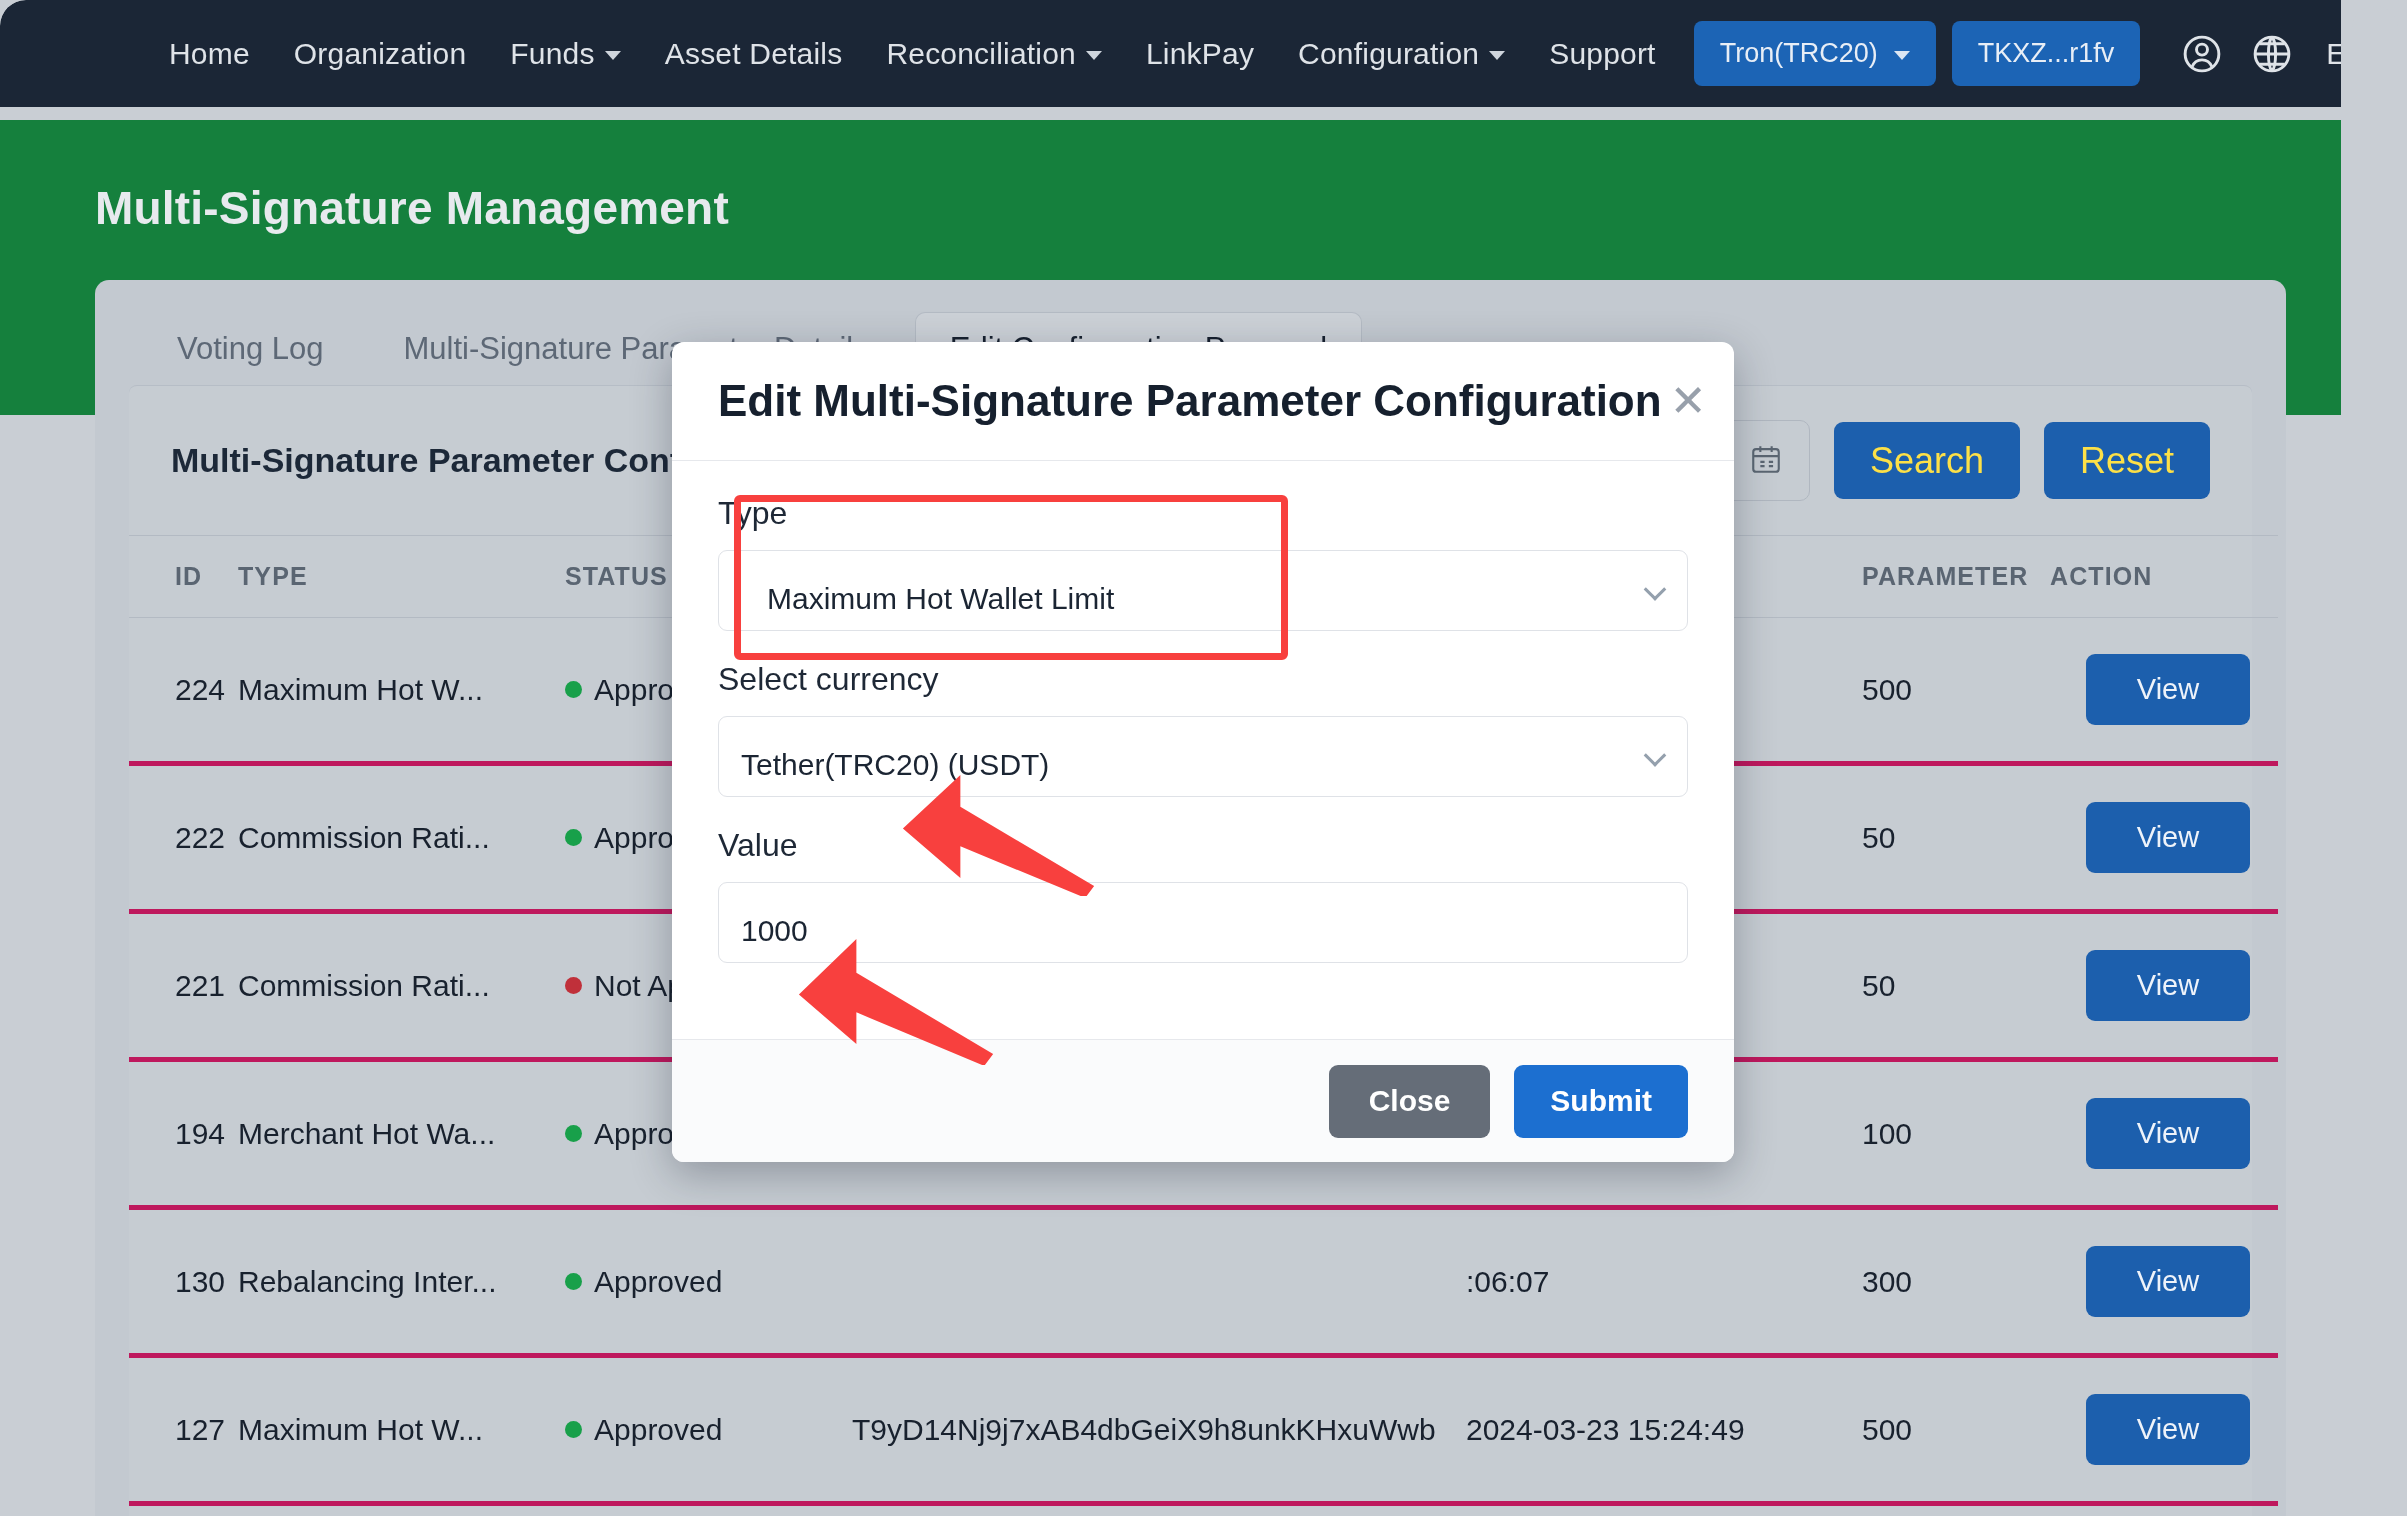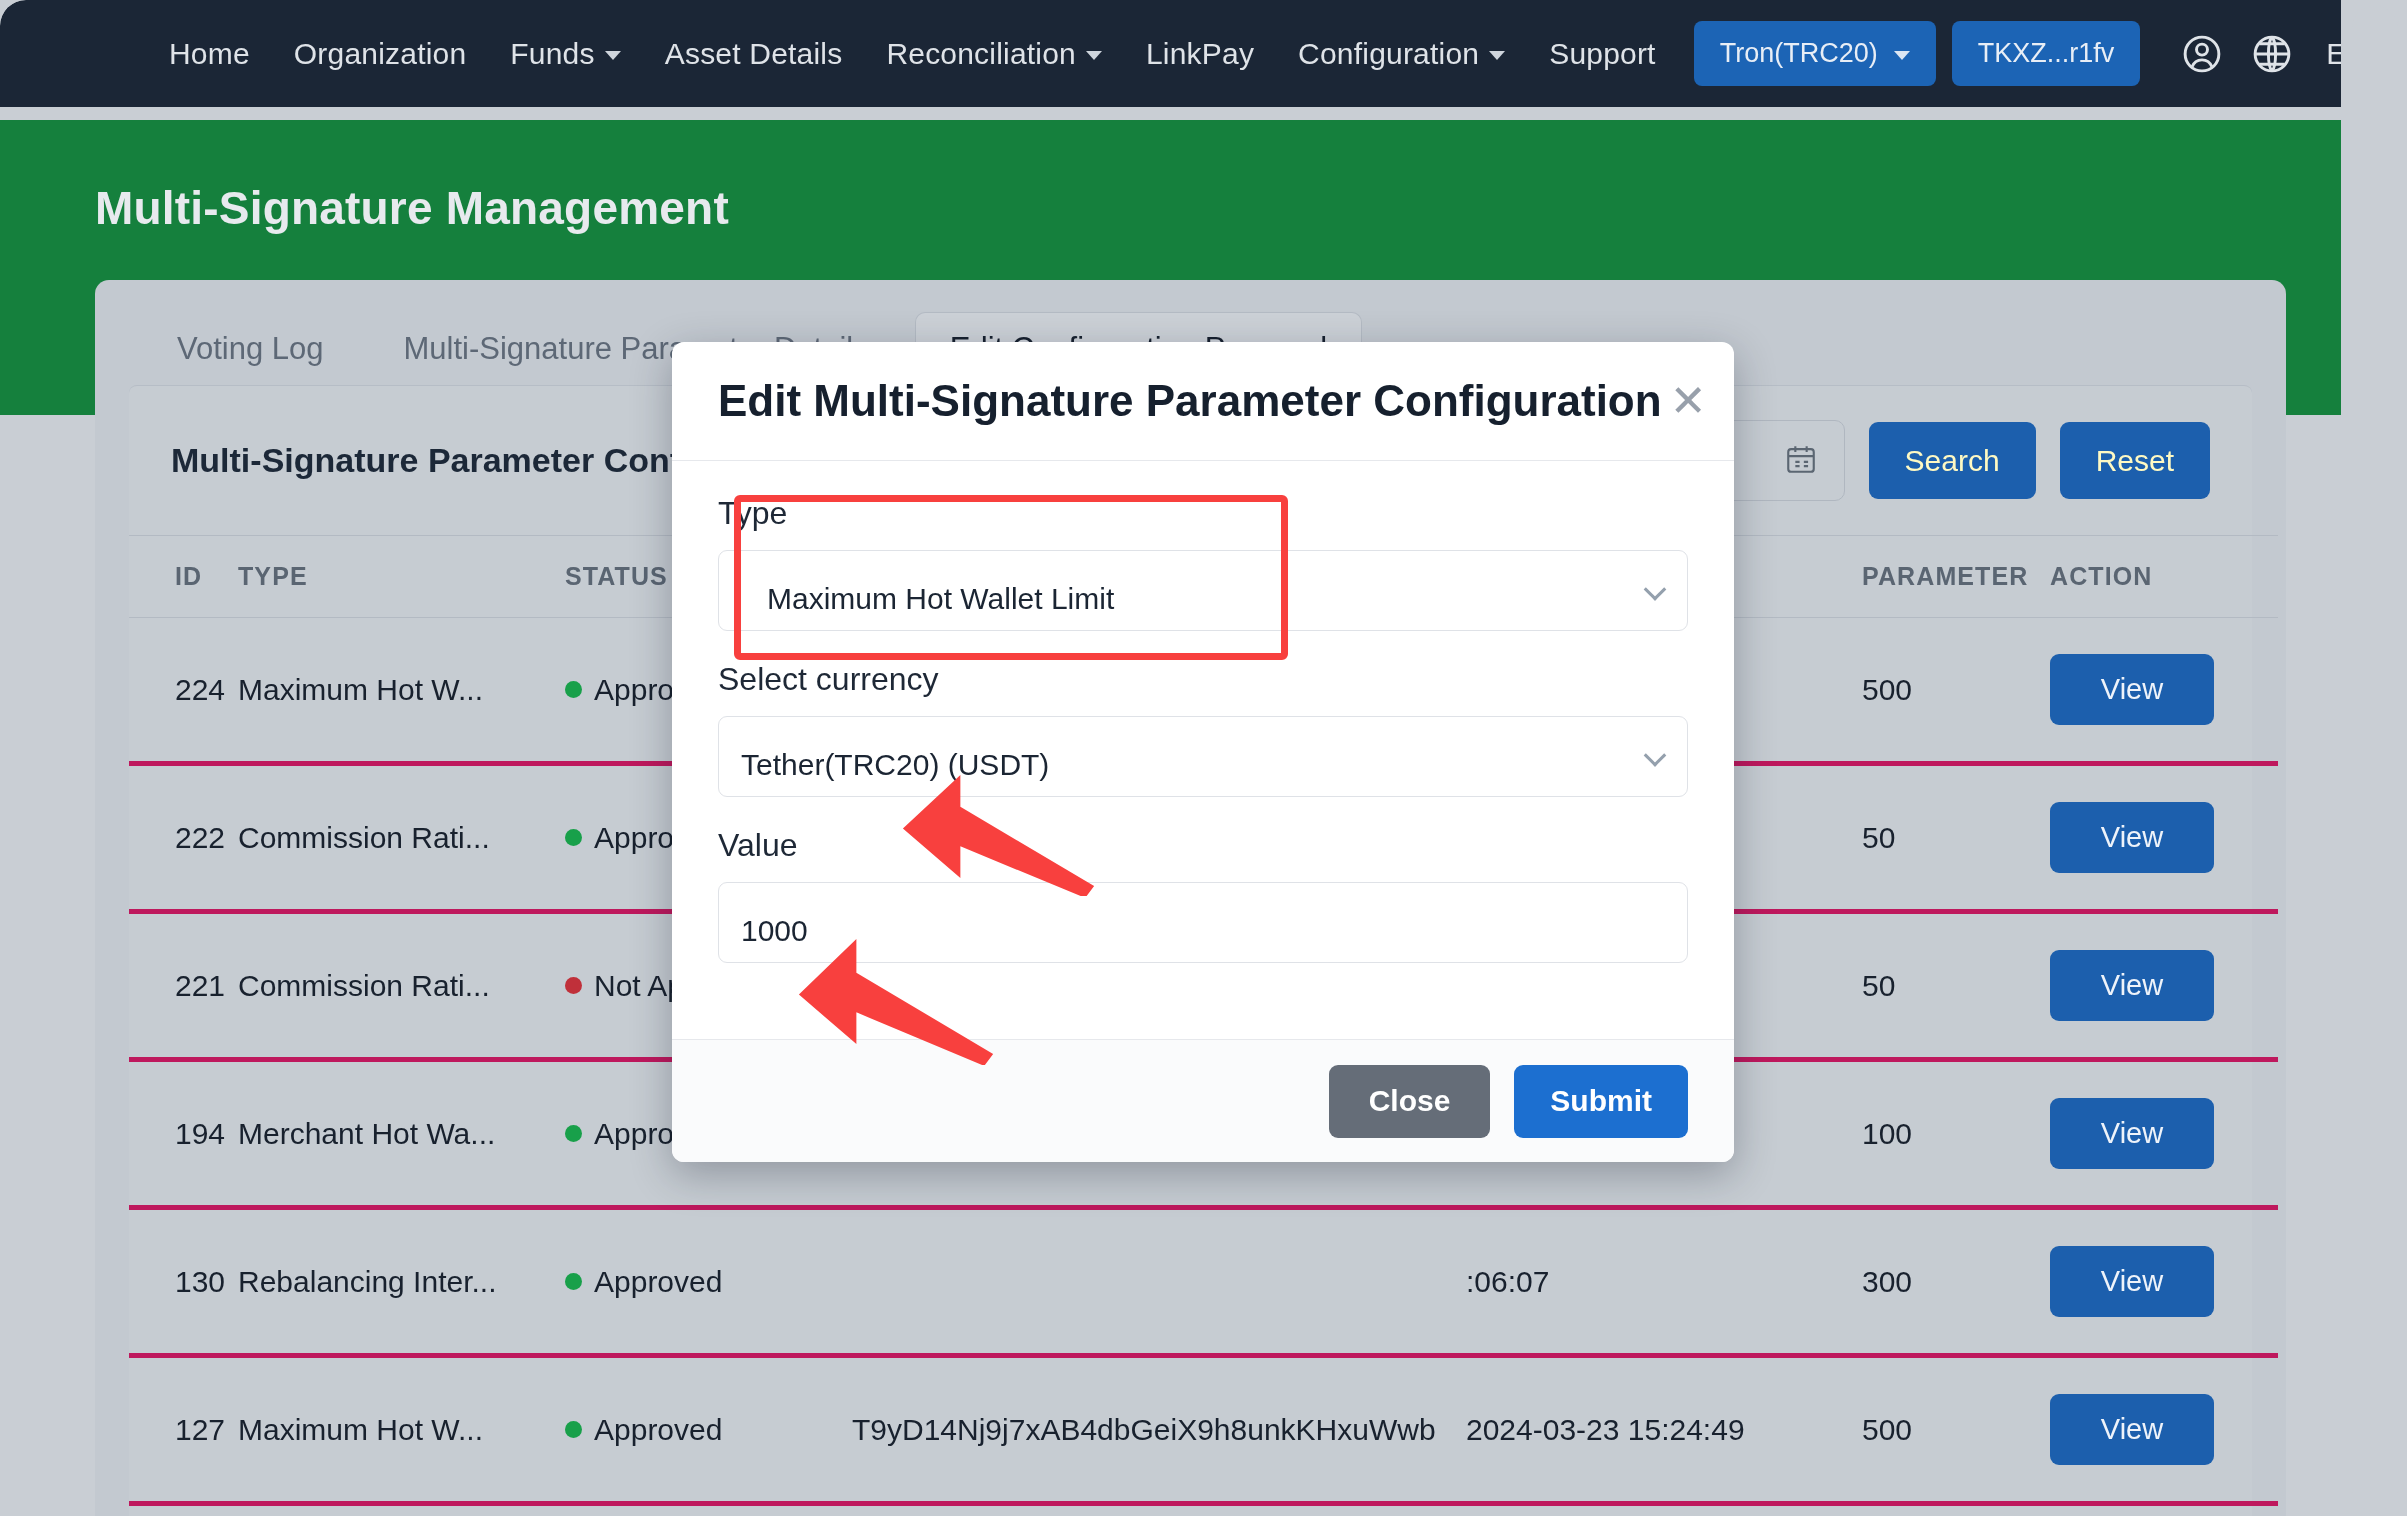--- a/index.html
+++ b/index.html
@@ -167,22 +167,22 @@
     border: 1px solid #b0b7c0;
     border-radius: 10px;
     background: transparent;
     display: flex; align-items: center;
     justify-content: flex-end;
     padding-right: 26px;
     cursor: pointer;
   }
   .btn-primary {
     background: #1c5fad;
-    color: #fef9c3;
-    font-size: 30px;
+    color: #fde047;
+    font-size: 36px;
     border: none;
     border-radius: 9px;
     height: 77px;
     padding: 0 36px;
     cursor: pointer;
     font-family: "Liberation Sans", sans-serif;
   }
 
   
   table.grid {
@@ -223,20 +223,21 @@
   .view-btn {
     background: #1c5fad;
     color: #eef3fa;
     font-size: 29px;
     border: none;
     border-radius: 9px;
     height: 71px;
     width: 164px;
     cursor: pointer;
     font-family: "Liberation Sans", sans-serif;
+    margin-left: 36px;
   }
   .ellip { overflow: hidden; text-overflow: ellipsis; white-space: nowrap; padding-right: 18px; }
 
   
   .scrollbar-track {
     position: absolute;
     right: 0; top: 0;
     width: 66px; height: 1517px;
     background: #c9ced4;
   }

